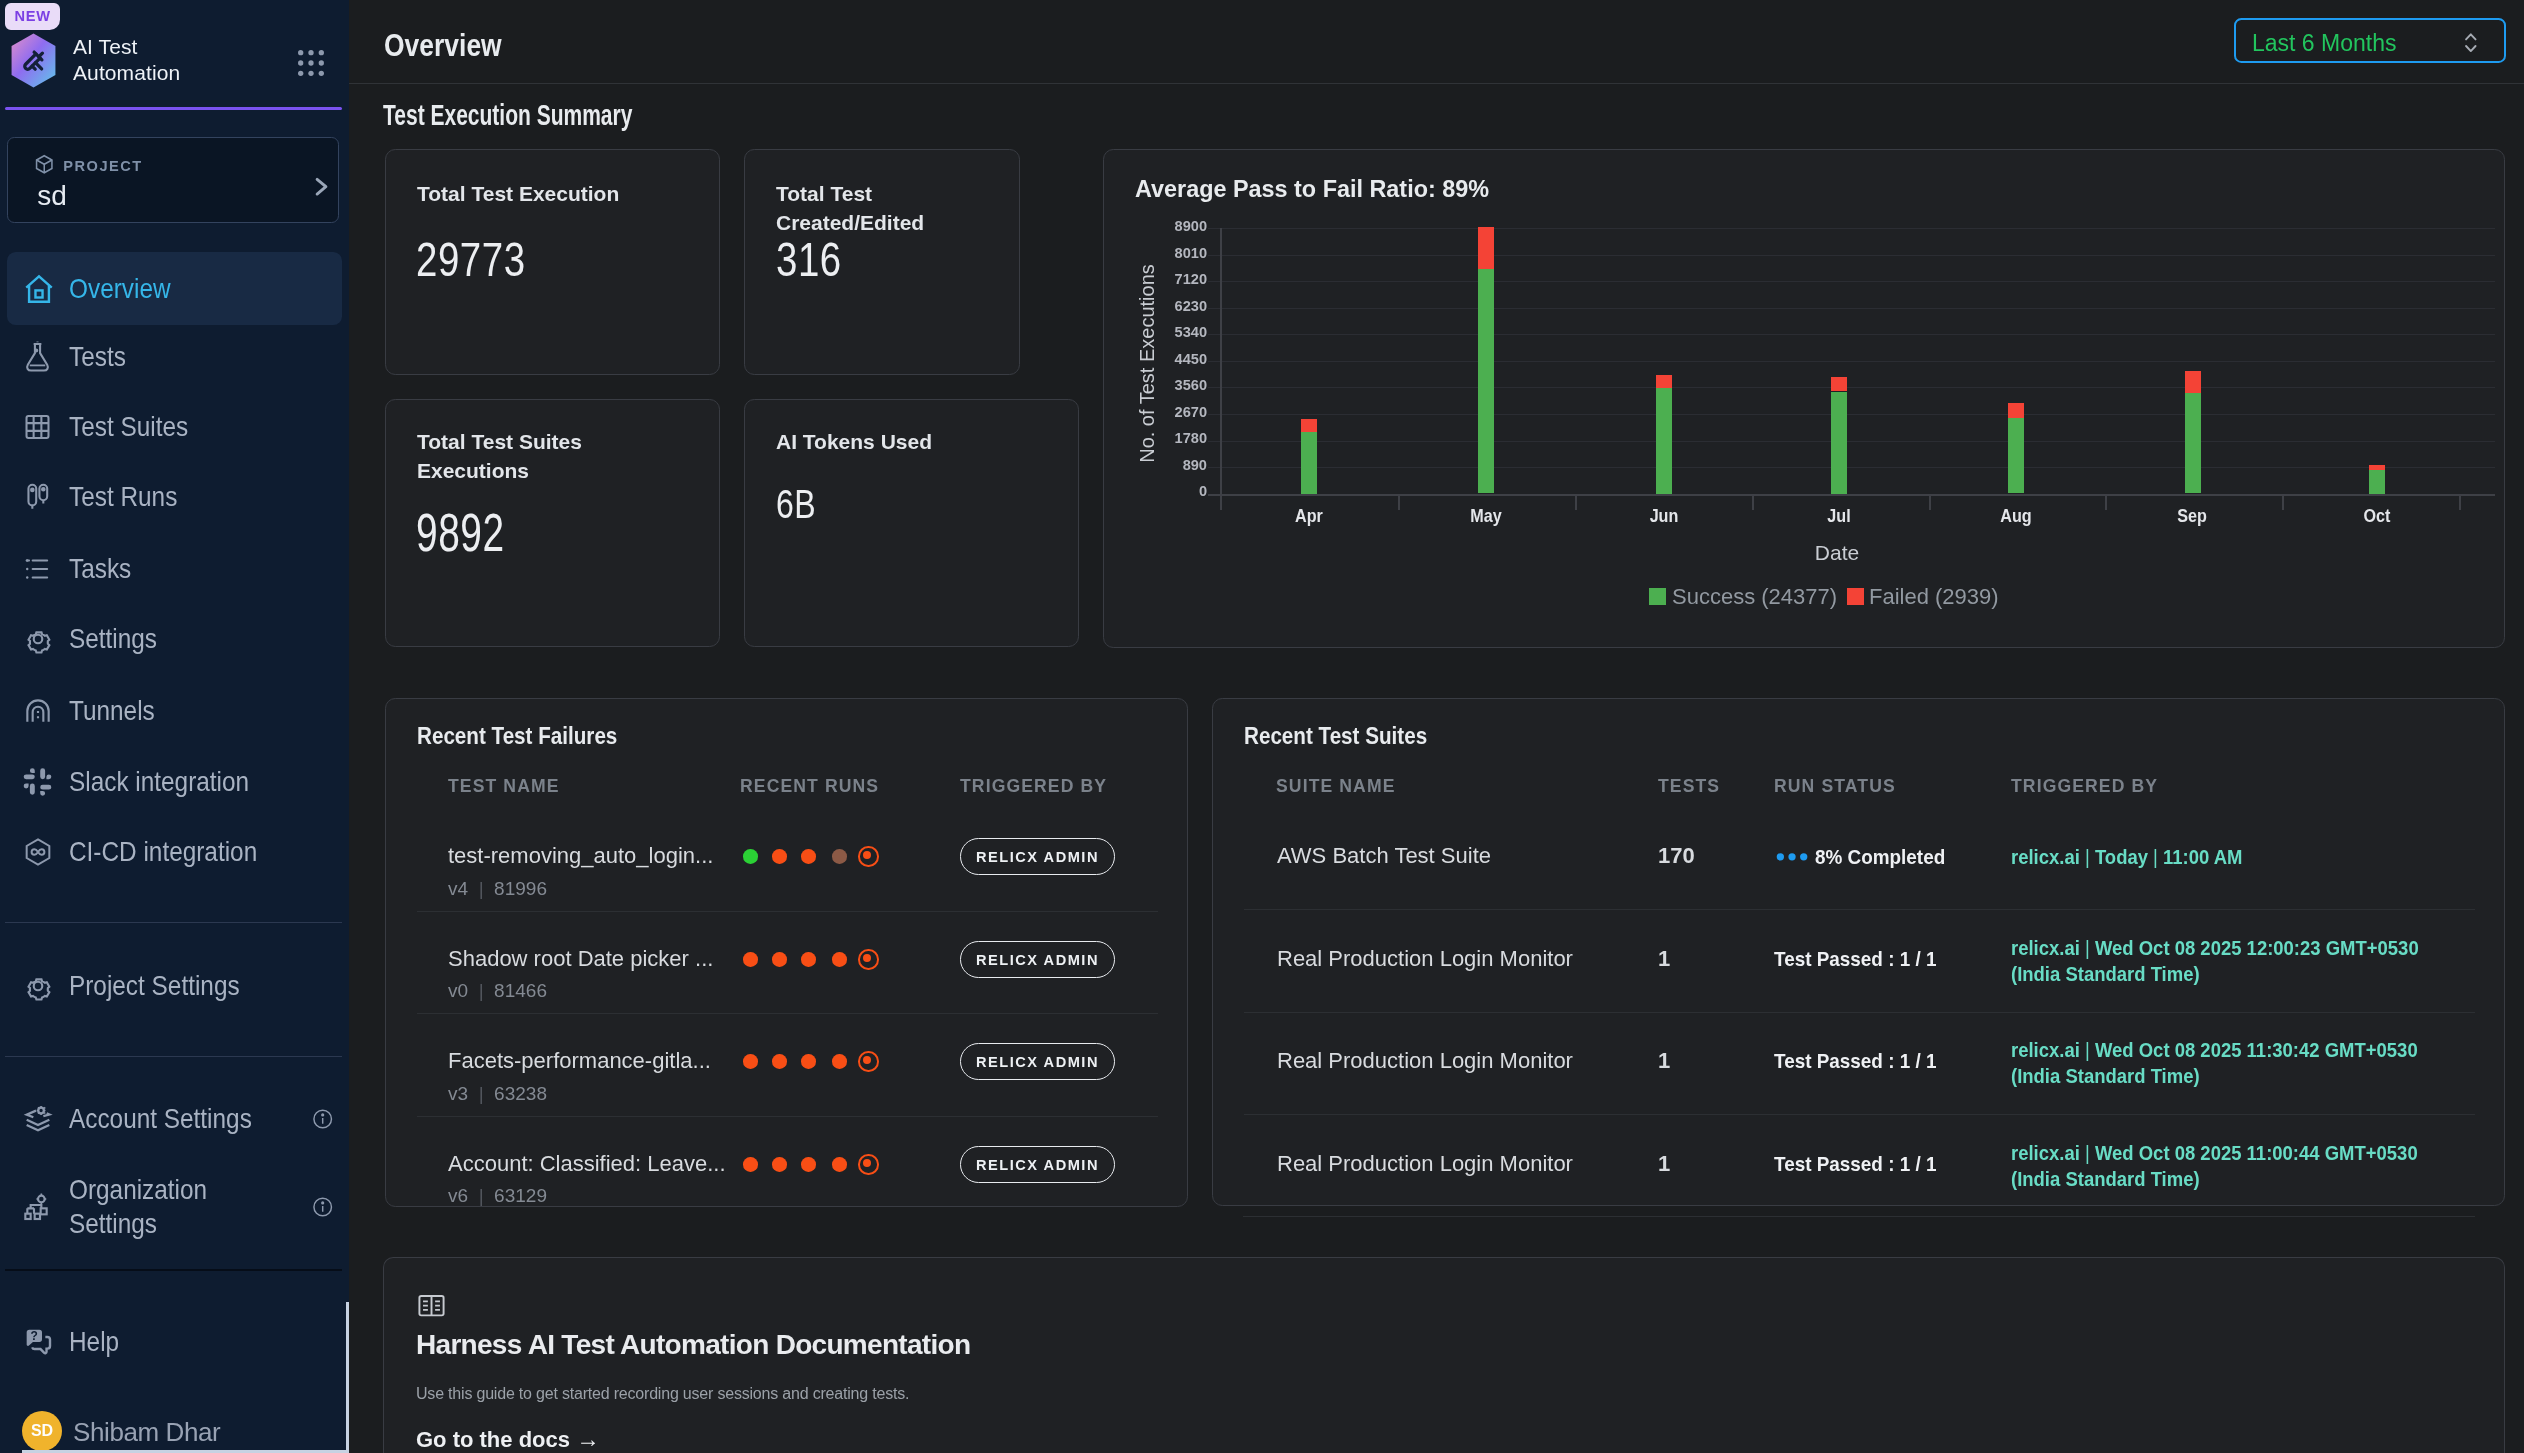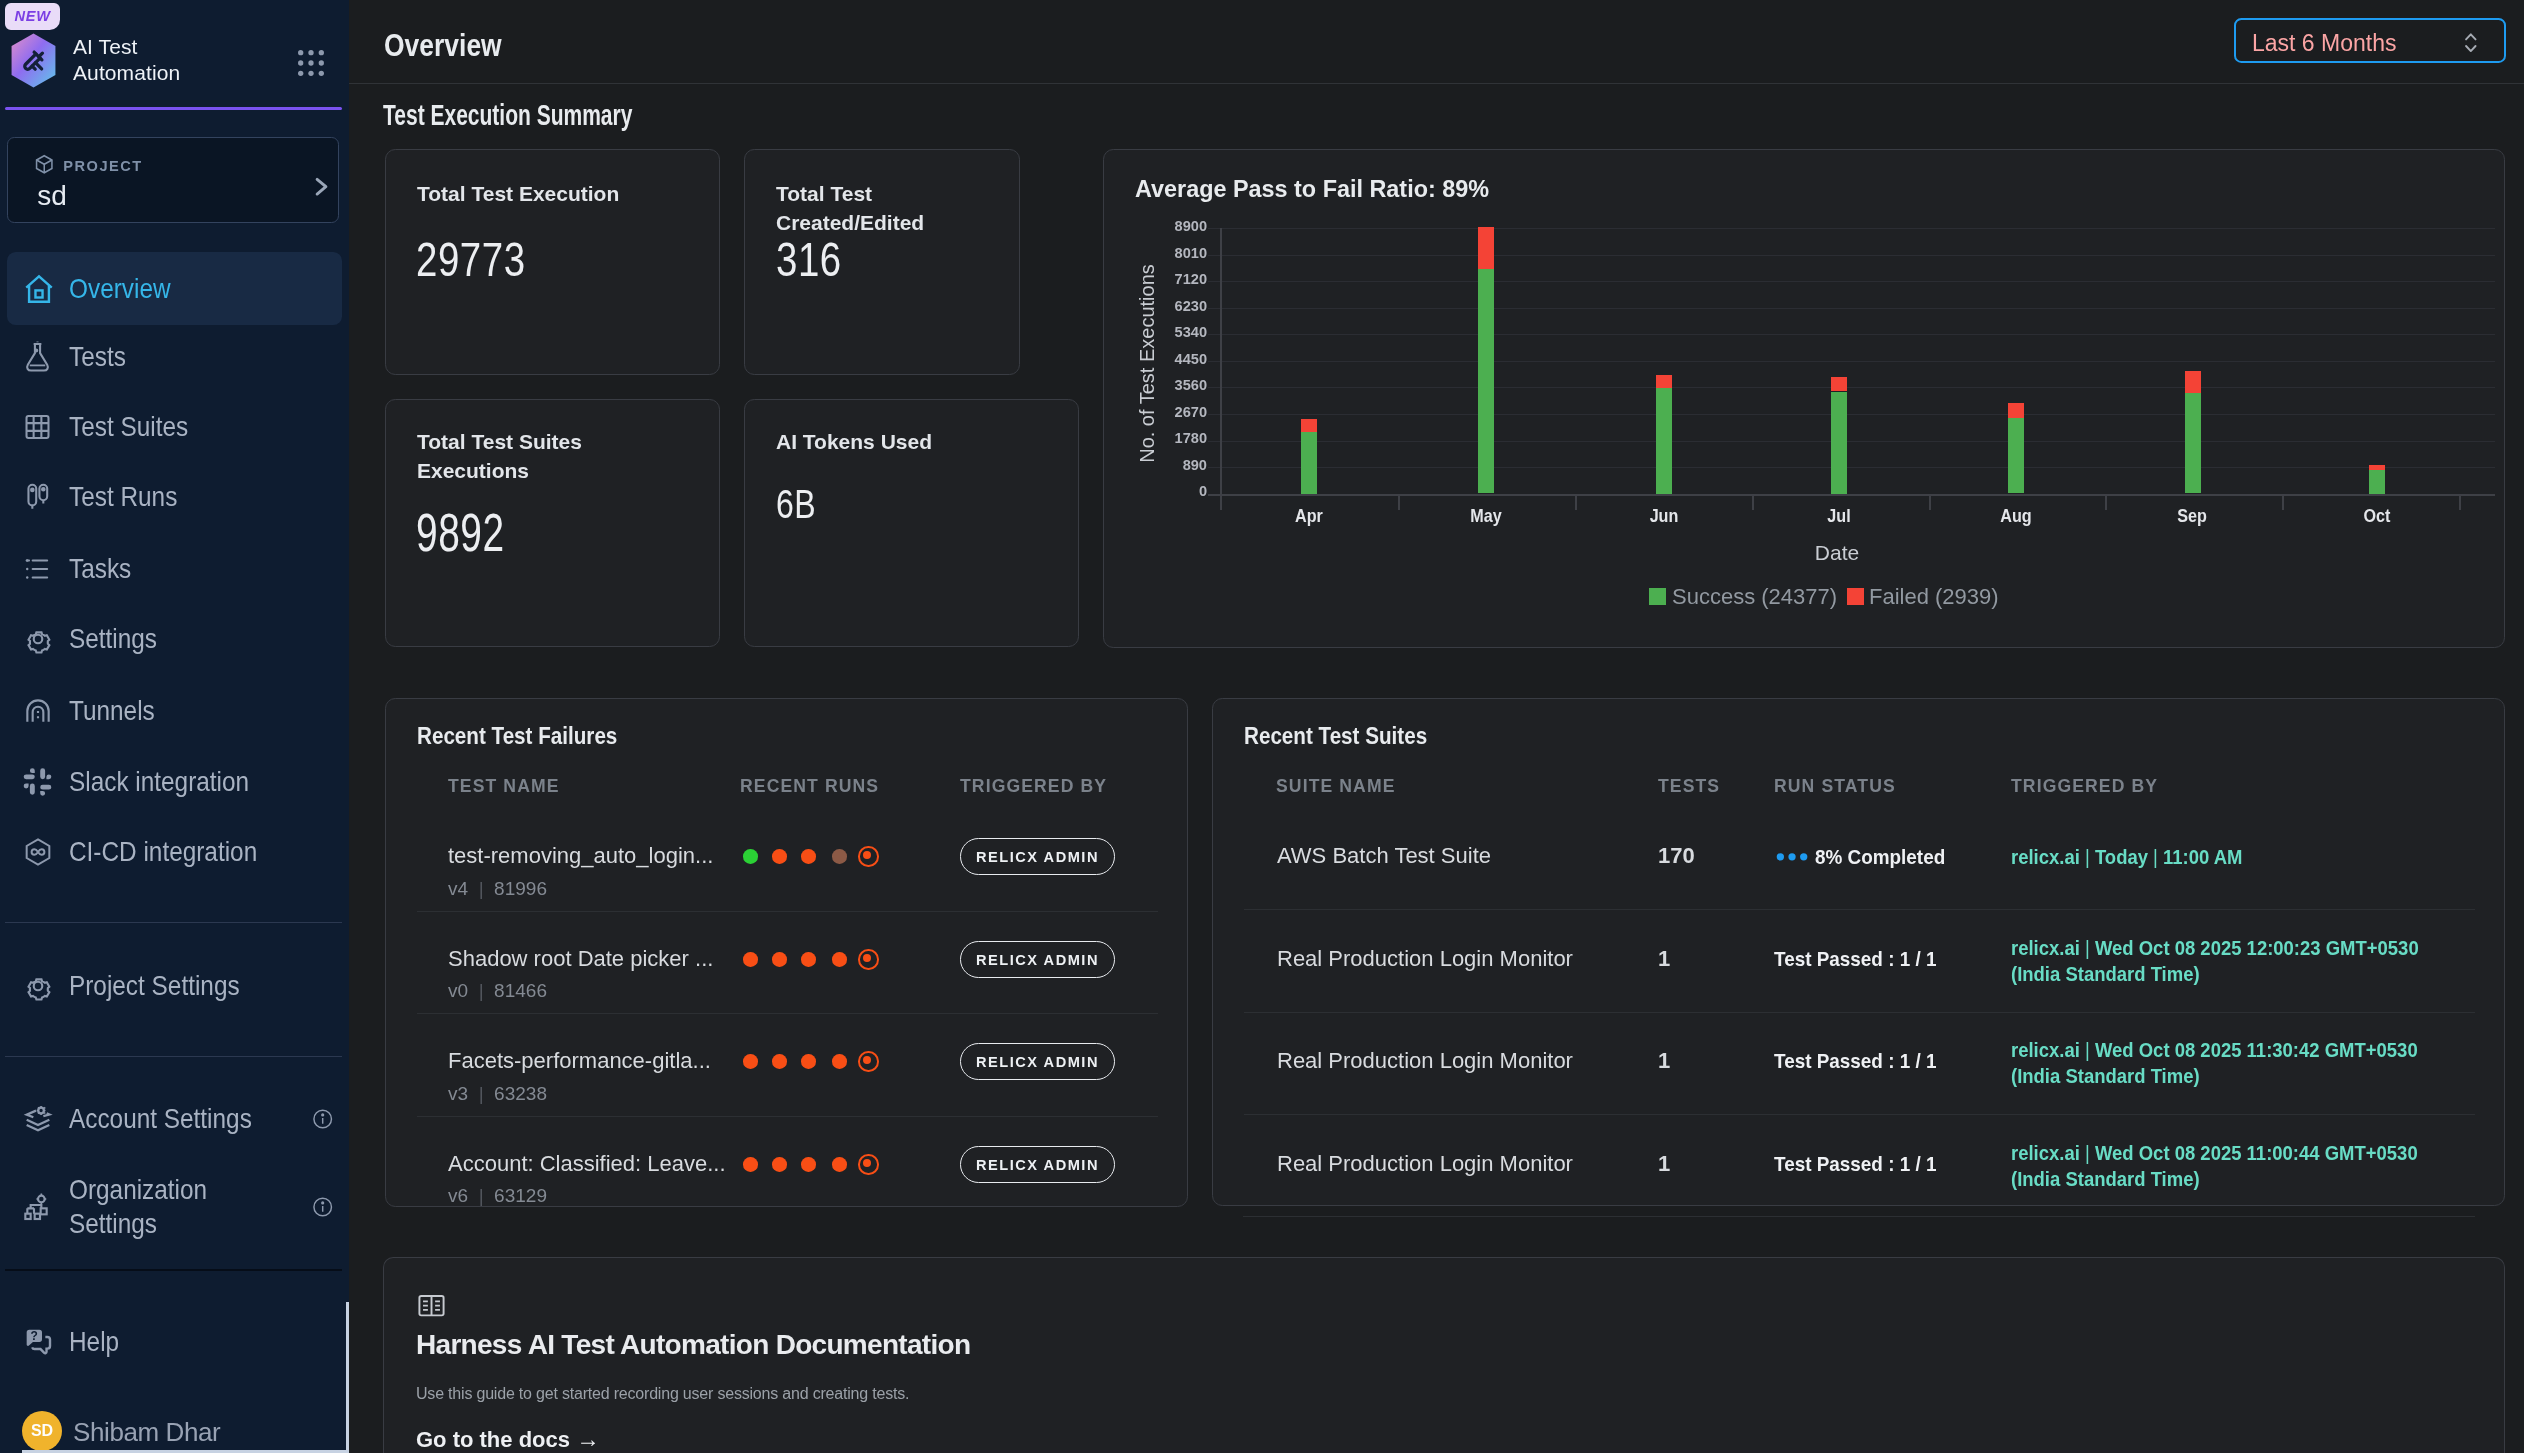--- a/index.html
+++ b/index.html
@@ -1,21 +1,21 @@
 <!DOCTYPE html>
 <html style="font-size:11.7px"><head>
 <meta charset="utf-8">
 <style>
 * { margin:0; padding:0; box-sizing:border-box; }
 html,body { width:2525px; height:1453px; background:#1b1d1f; font-family:"Liberation Sans", sans-serif; overflow:hidden; }
 .abs { position:absolute; }
 #page { position:relative; width:2525px; height:1453px; overflow:hidden; }
 
 #sidebar { position:absolute; left:0; top:0; width:349px; height:1453px; background:#0e1c30; }
-.badge-new { position:absolute; left:5.1px; top:2.9px; width:55px; height:27px; background:#e9dcf8; color:#7b3fe4; font-size:14.6px; font-weight:700; letter-spacing:0.7px; border-radius:5.9px 5.9px 10.3px 5.9px; display:flex; align-items:center; justify-content:center;font-style:italic; }
+.badge-new { position:absolute; left:5.1px; top:2.9px; width:55px; height:27px; background:#e9dcf8; color:#7b3fe4; font-size:14.6px; font-weight:700; letter-spacing:0.7px; border-radius:5.9px 5.9px 10.3px 5.9px; display:flex; align-items:center; justify-content:center; }
 #logo { position:absolute; left:6.6px; top:32px; }
 .side-title { position:absolute; left:73px; top:34px; width:190px; font-size:21px; line-height:26px; font-weight:400; color:#eef2f7; letter-spacing:0.1px; }
 #griddots { position:absolute; left:297px; top:49px; }
 #purline { position:absolute; left:5.1px; top:107px; width:337px; height:2.9px; background:#7a52f0; border-radius:1.5px; }
 #projbox { position:absolute; left:7.3px; top:137px; width:332px; height:86px; background:#0a1524; border:1.5px solid #33435e; border-radius:7.3px;text-decoration:underline; }
 .proj-label { position:absolute; left:55px; top:20px; font-size:14.6px; font-weight:700; letter-spacing:1.5px; color:#7f90a8; }
 .proj-name { position:absolute; left:29px; top:42px; font-size:28px; color:#e6ebf2; }
 .menu-item { position:absolute; left:6.6px; width:335px; height:70px; }
 .menu-item .mlabel { position:absolute; left:62px; top:50%; transform:translateY(-50%) scaleX(0.87); transform-origin:left center; font-size:28px; color:#a9b3c3; white-space:nowrap; }
 .menu-item .micon { position:absolute; left:15.4px; top:50%; transform:translateY(-50%); }
@@ -25,21 +25,21 @@
 .info-ic { position:absolute; left:304px; top:50%; transform:translateY(-50%); }
 #avatar { position:absolute; left:22px; top:1411px; width:40px; height:40px; border-radius:50%; background:#f0b32c; color:#fdfdfd; font-size:16px; font-weight:700; display:flex; align-items:center; justify-content:center; }
 #uname { position:absolute; left:73px; top:1417px; font-size:26px; color:#98a2b3; letter-spacing:-0.4px; }
 #sb-v { position:absolute; left:346px; top:1302px; width:2.9px; height:152px; background:#c7d2e2; }
 #sb-h { position:absolute; left:22px; top:1450px; width:326px; height:2.9px; background:#c7d2e2; }
 
 #main { position:absolute; left:349px; top:0; width:2175px; height:1453px; }
 #hdr-title { position:absolute; left:35px; top:27px; font-size:31.5px; font-weight:700; color:#e8ebee; transform:scaleX(0.84); transform-origin:left top; }
 #hdr-line { position:absolute; left:0; top:83px; width:2175px; height:0.7px; background:#303337; }
 #select { position:absolute; left:1885px; top:18.3px; width:272px; height:45px; border:2.2px solid #1e9bf0; border-radius:7.3px; }
-#select .sel-txt { position:absolute; left:16px; top:9.5px; font-size:23px; color:#fca5a5; }
+#select .sel-txt { position:absolute; left:16px; top:9.5px; font-size:23px; color:#22c55e; }
 .hsec { position:absolute; left:34px; top:98px; font-size:30px; font-weight:700; color:#e8ebee; transform:scaleX(0.70); transform-origin:left top; }
 .card { position:absolute; background:#1f2124; border:1.5px solid #393c43; border-radius:10.3px; }
 .ctitle { font-size:21px; font-weight:700; color:#e3e6ea; line-height:29px; }
 .cnum { font-size:48px; font-weight:400; color:#eceef1; transform:scaleX(0.80); transform-origin:left top; letter-spacing:0.7px; }
 
 .gline { position:absolute; height:0.7px; background:#2b2d33; }
 .ylab { position:absolute; width:59px; text-align:right; font-size:14.6px; font-weight:700; color:#b4b7bf; line-height:17.6px; }
 .xlab { position:absolute; width:88px; text-align:center; font-size:19px; font-weight:700; color:#e4e6ea; transform:scaleX(0.85); }
 .bar { position:absolute; width:16px; }
 .xtick { position:absolute; width:1.5px; height:16px; background:#3e4046; }

